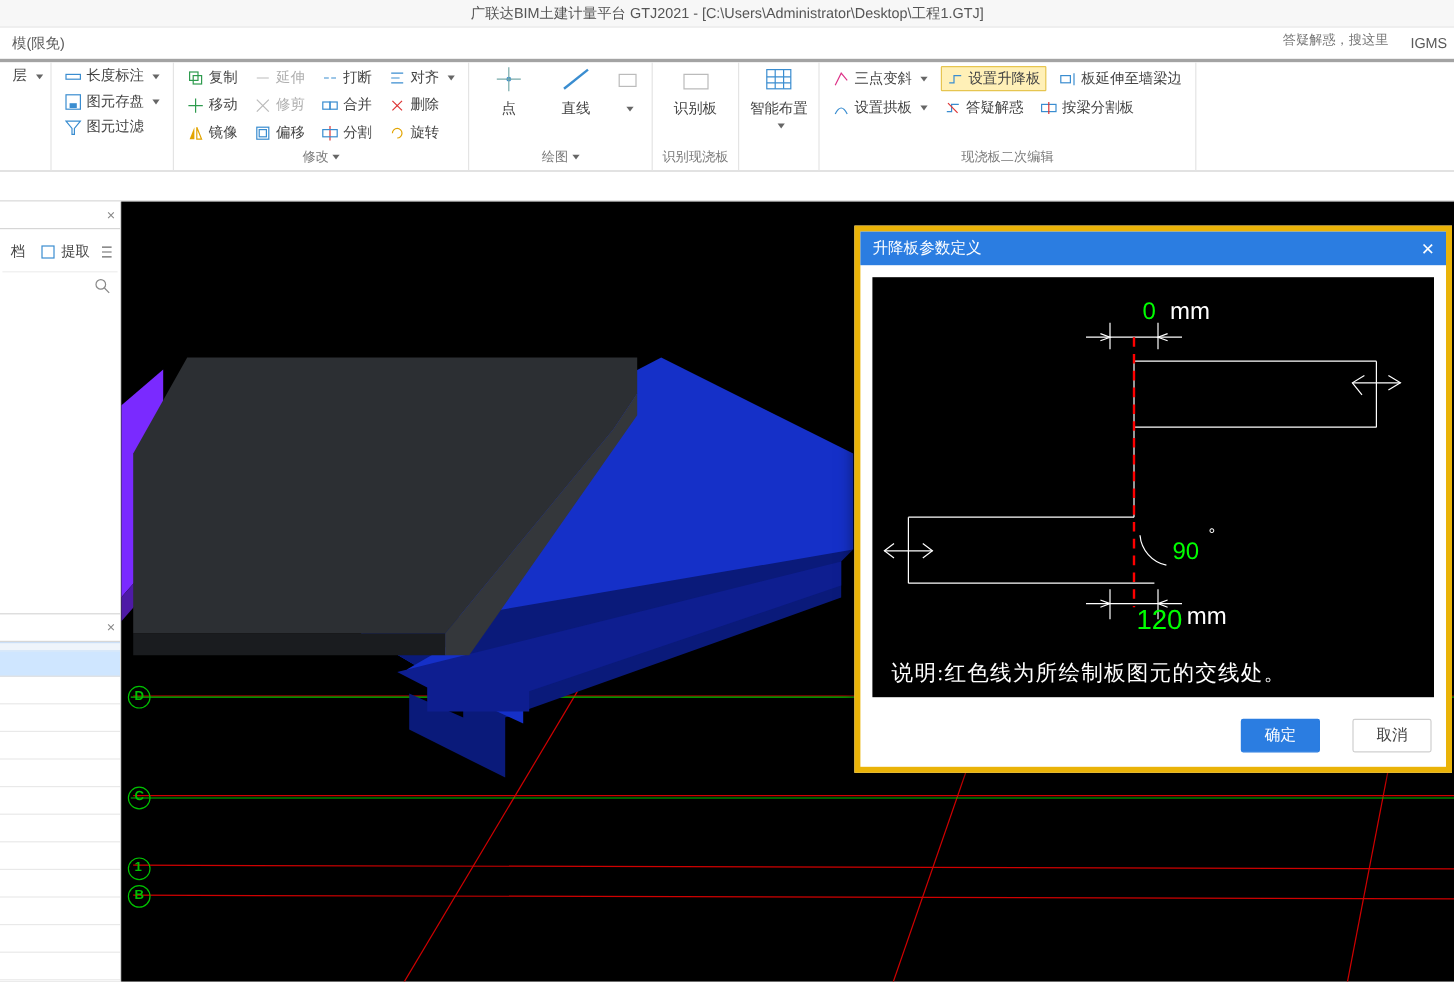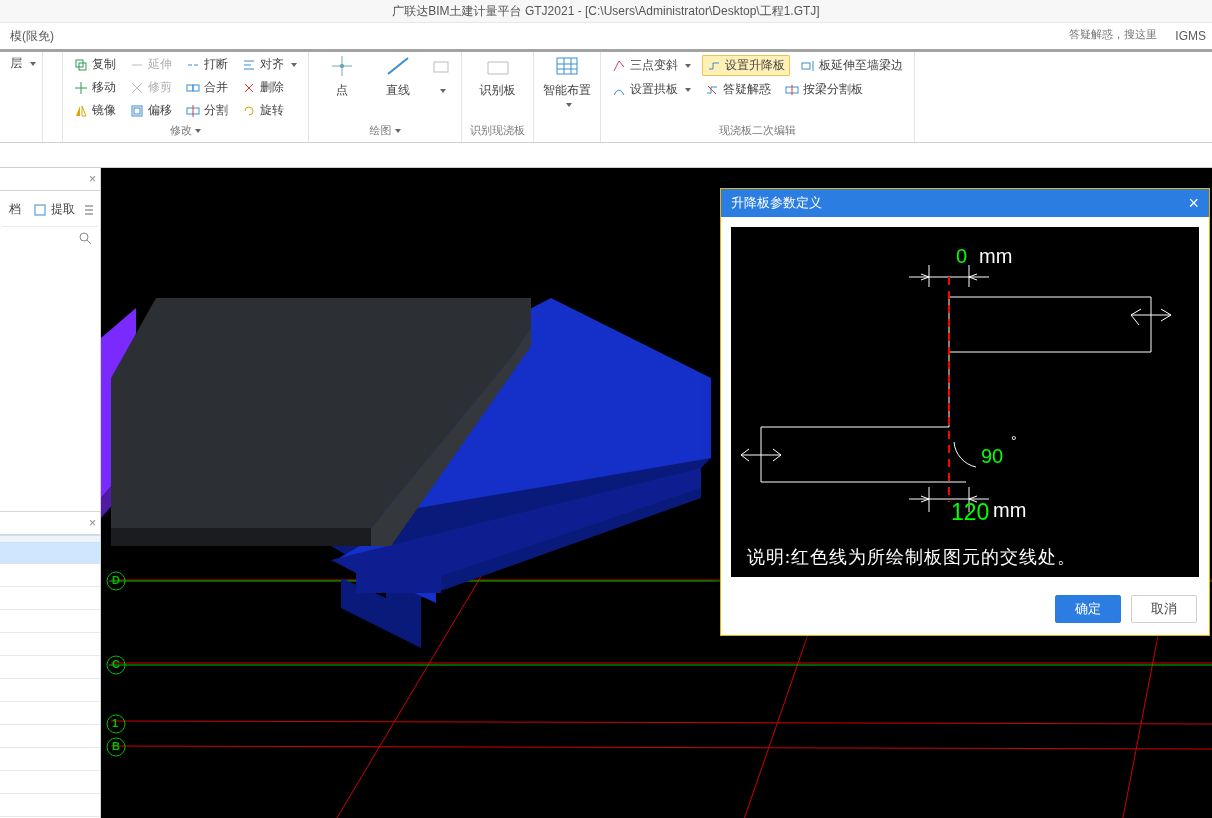--- a/index.html
+++ b/index.html
@@ -193,21 +193,21 @@
   }
 
   
   .dlg {
     position: absolute;
     right: 2px;
     top: 20px;
     width: 488px;
     background: #fff;
     box-shadow: 0 3px 12px rgba(0,0,0,0.5);
-    border: 1px solid #eab308;
+    border: 5px solid #eab308;
     z-index: 300;
     font-size: 13px;
   }
   .dlg .dlg-title {
     background: #2b7de1;
     color: #fff;
     height: 28px;
     line-height: 28px;
     padding: 0 10px;
     display: flex;
@@ -230,21 +230,21 @@
     font-size: 18px;
     position: absolute;
     left: 16px;
     bottom: 8px;
     font-family: SimSun, serif;
     letter-spacing: 1px;
   }
   .dlg .btns {
     display: flex;
     justify-content: flex-end;
-    gap: 10px;
+    gap: 27px;
     padding: 8px 12px 12px 12px;
   }
   .dlg .btn {
     min-width: 64px;
     height: 26px;
     border-radius: 2px;
     display: flex;
     align-items: center;
     justify-content: center;
     cursor: pointer;
@@ -289,20 +289,41 @@
 <div class="ribbon">
 
   <div class="grp" style="width:22px;">
     <div class="rows">
       <span class="ritem caretDown">层</span>
     </div>
     <div class="label">&nbsp;</div>
   </div>
 
   <div class="grp">
+    <div class="rows">
+      <span class="ritem caretDown">
+        <svg class="ic">
+            <rect x="1" y="5" width="12" height="4" fill="none" stroke="#3a8dd0"></rect>
+          </svg>
+        <span>长度标注</span>
+      </span>
+      <span class="ritem caretDown">
+        <svg class="ic">
+            <rect x="1" y="1" width="12" height="12" fill="none" stroke="#3a8dd0"></rect>
+            <rect x="4" y="8" width="6" height="4" fill="#3a8dd0"></rect>
+          </svg>
+        <span>图元存盘</span>
+      </span>
+      <span class="ritem">
+        <svg class="ic">
+            <polygon points="1,2 13,2 8,8 8,13 6,13 6,8" fill="none" stroke="#3a8dd0"></polygon>
+          </svg>
+        <span>图元过滤</span>
+      </span>
+    </div>
     <div class="label">&nbsp;</div>
   </div>
 
   <div class="grp">
     <div class="rows">
       <div class="row">
         <span class="ritem">
             <svg class="ic">
               <rect x="2" y="2" width="7" height="7" fill="none" stroke="#2e9b4e"></rect>
               <rect x="5" y="5" width="7" height="7" fill="none" stroke="#2e9b4e"></rect>

